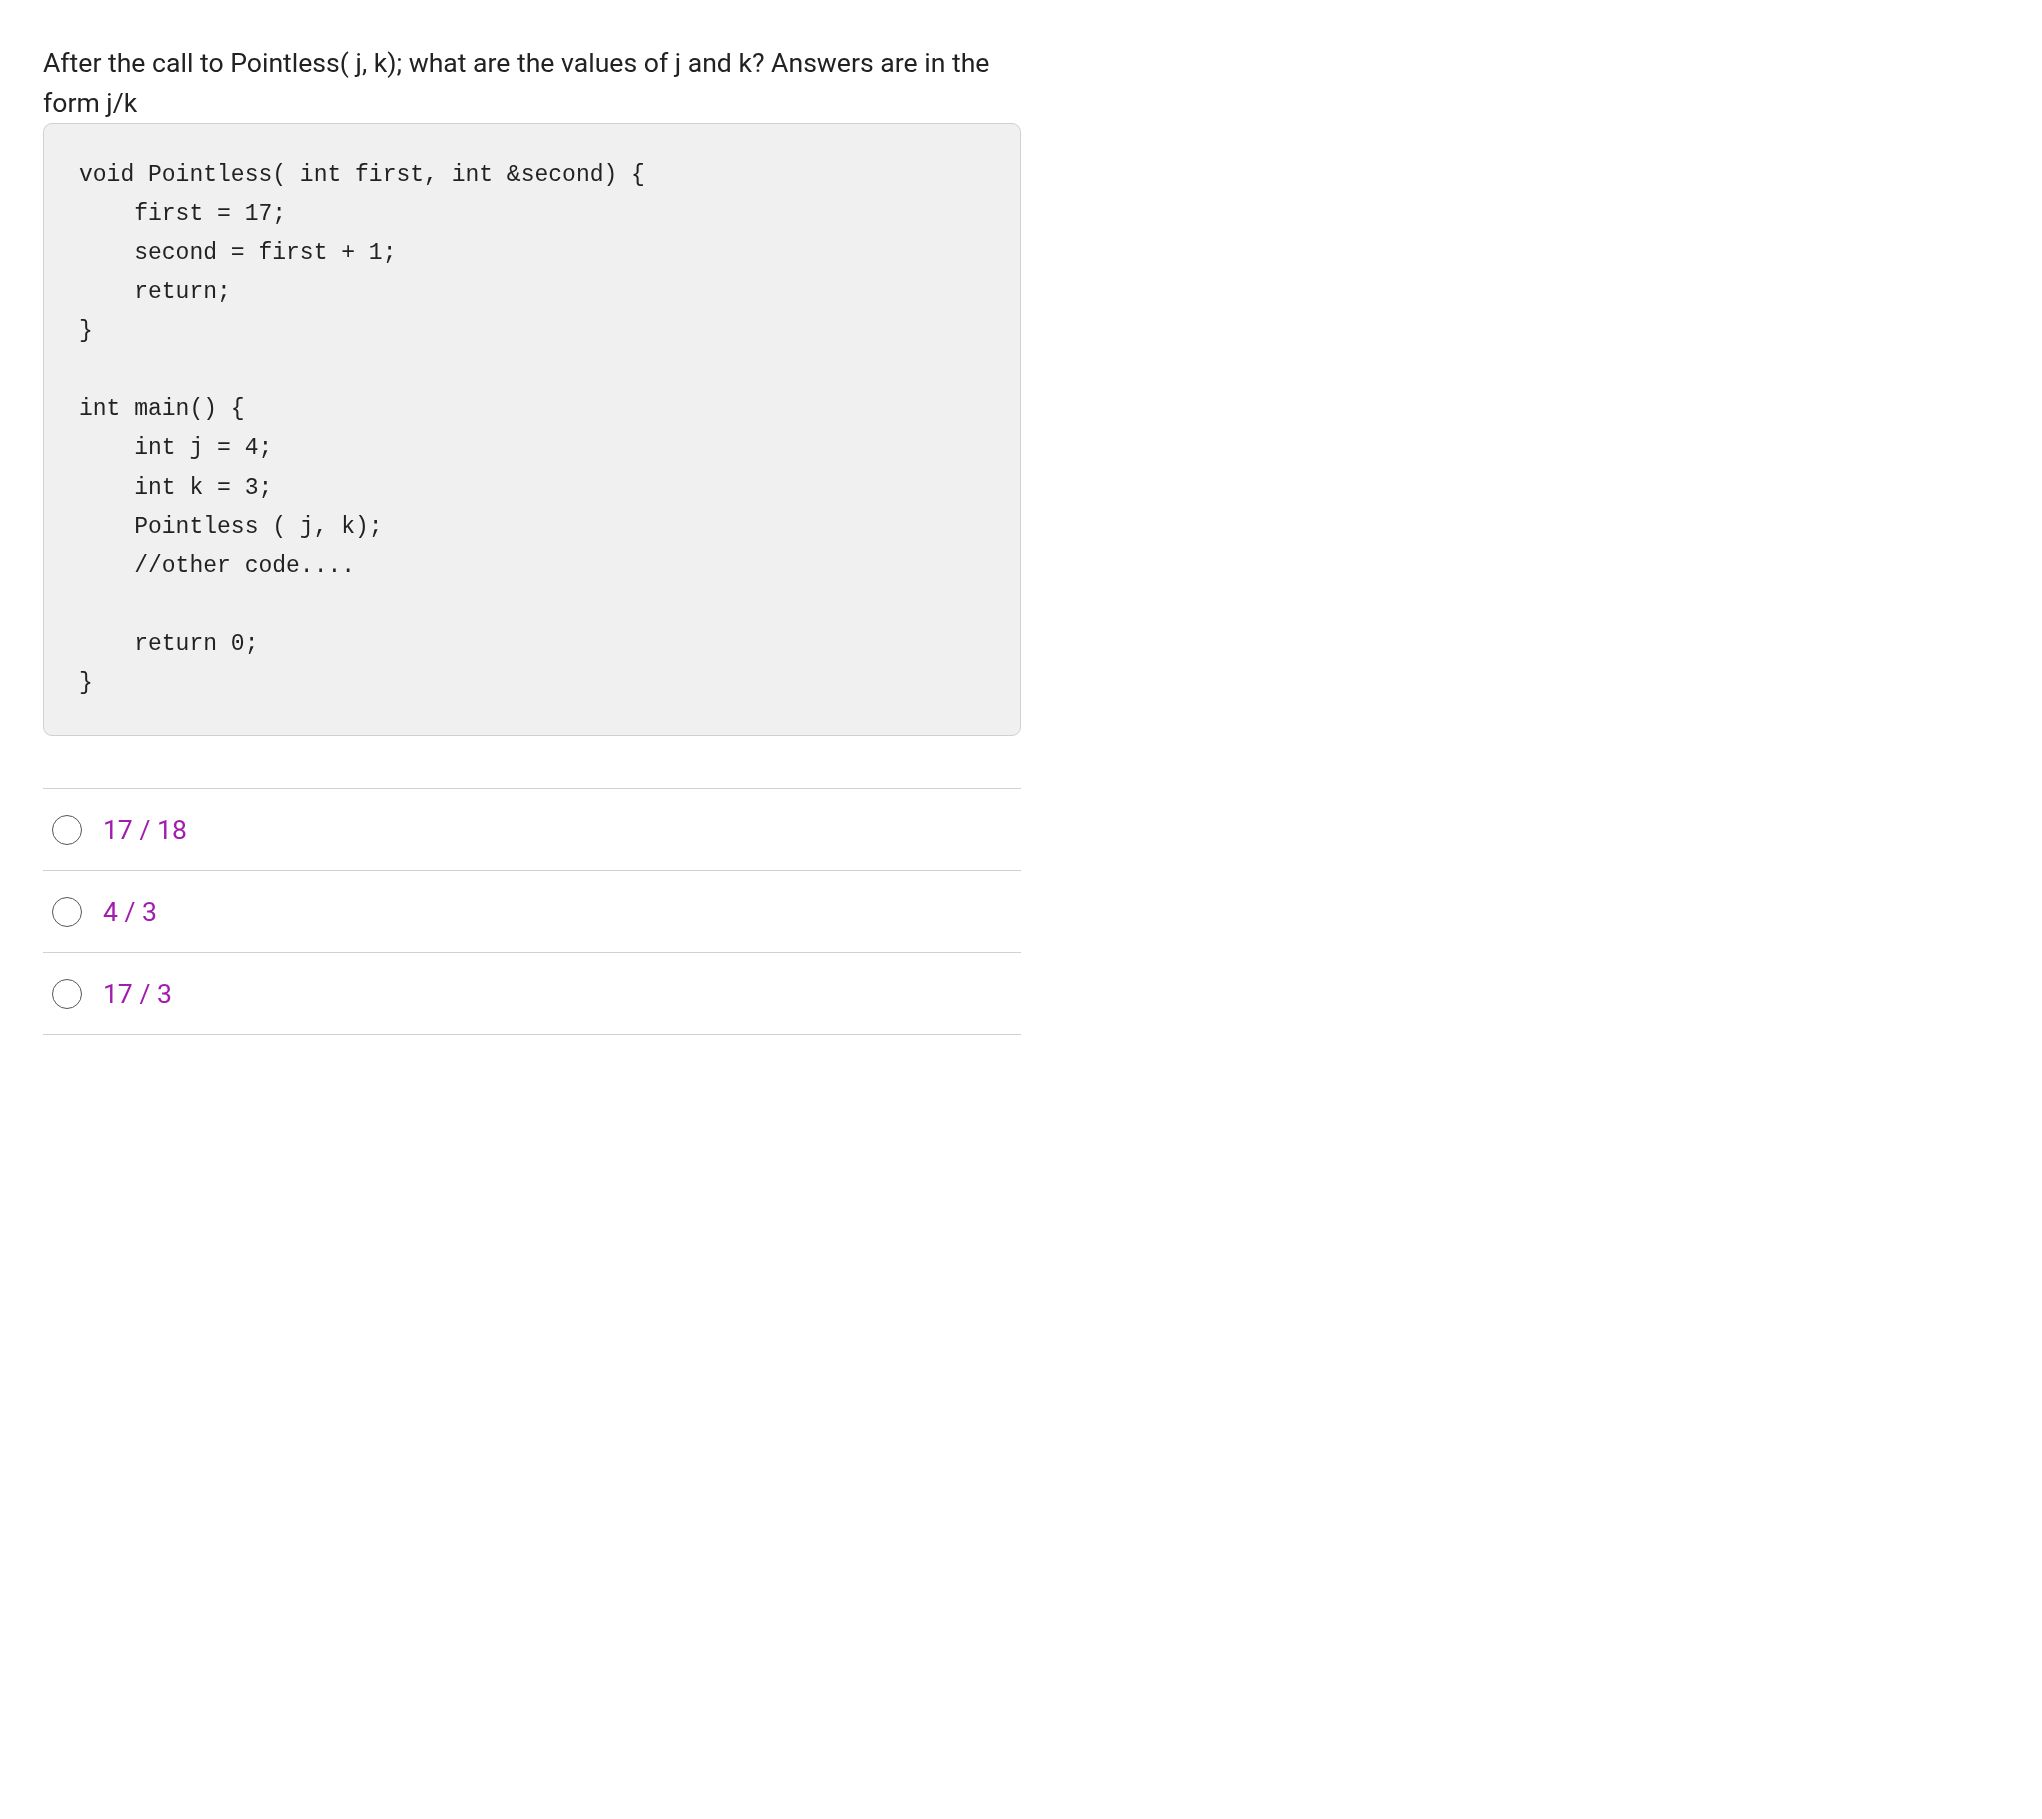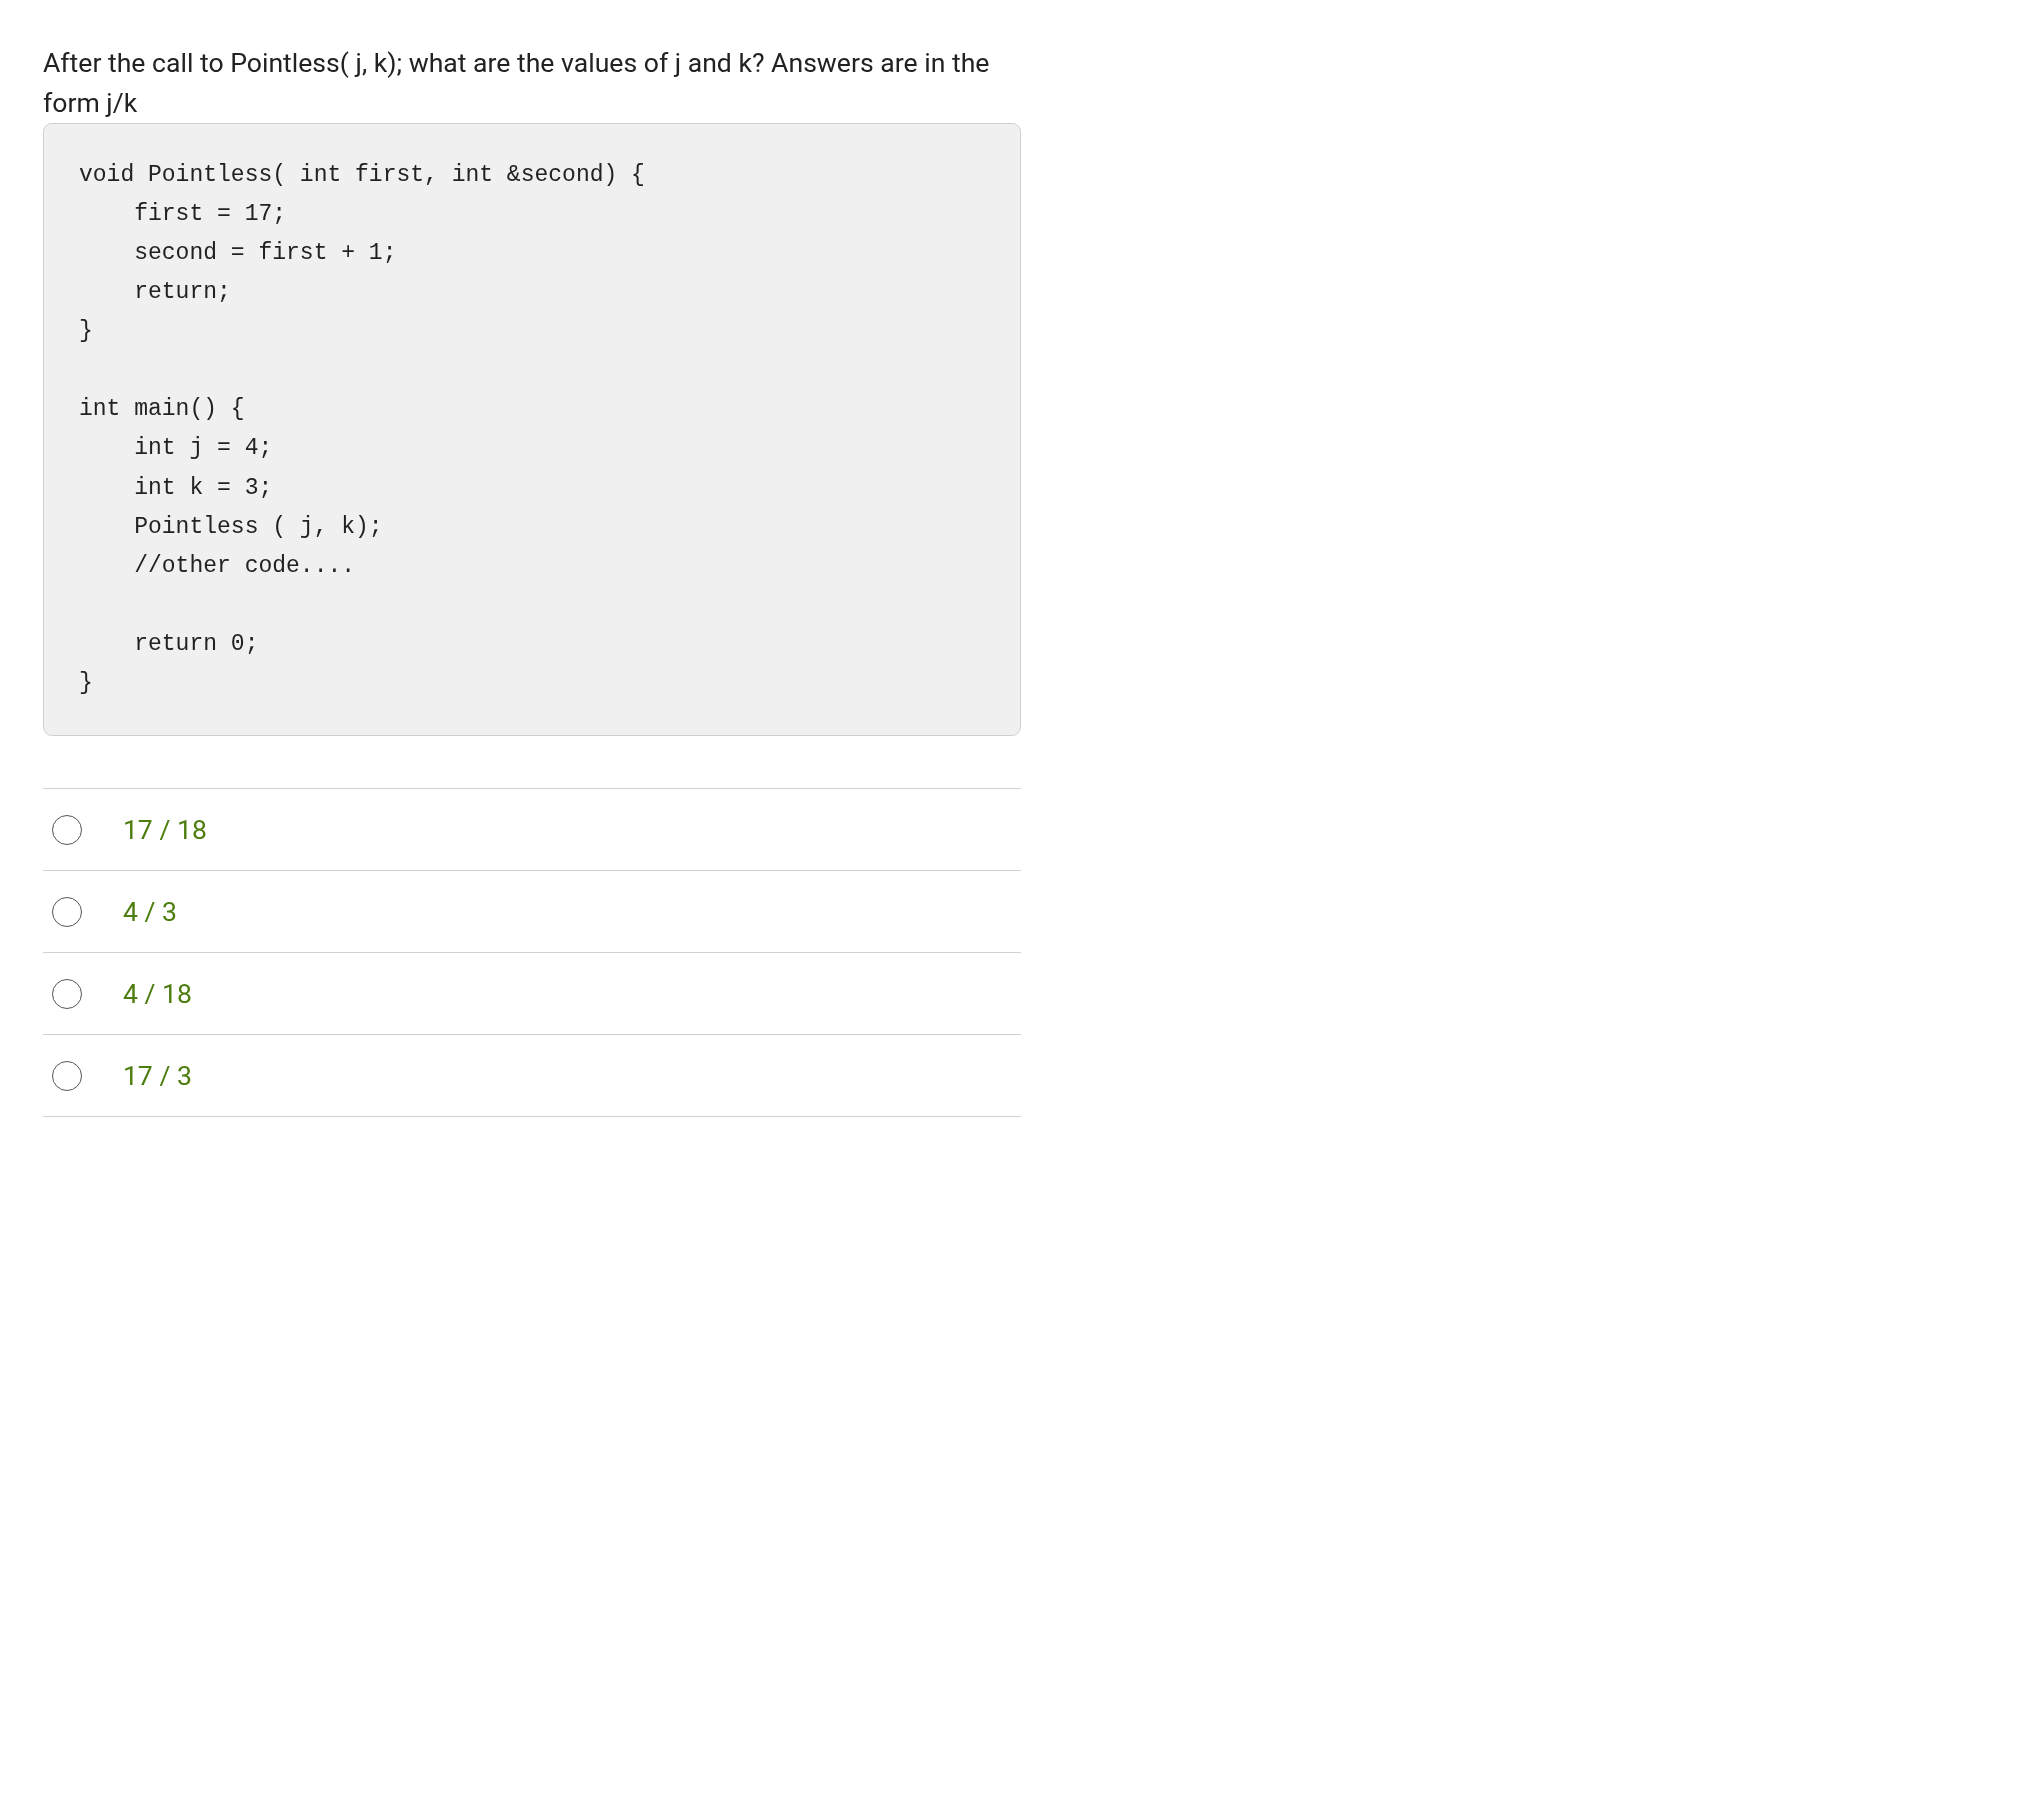--- a/index.html
+++ b/index.html
@@ -39,23 +39,22 @@
     .options-list {
       list-style: none;
     }
 
     .option-item {
       display: flex;
       align-items: center;
       padding: 25px 8.9px;
       border-top: 0.9px solid #d0d0d0;
       font-size: 26.6px;
-      color: #4d7c0f;
+      color: #a21caf;
       cursor: pointer;
-      gap: 20px;
     }
 
     .option-item:last-child {
       border-bottom: 0.9px solid #d0d0d0;
     }
 
     .radio-circle {
       width: 30px;
       height: 30px;
       border: 1.8px solid #555555;
@@ -93,20 +92,16 @@
   <li class="option-item">
     <div class="radio-circle"></div>
     <span class="option-label">17 / 18</span>
   </li>
   <li class="option-item">
     <div class="radio-circle"></div>
     <span class="option-label">4 / 3</span>
   </li>
   <li class="option-item">
     <div class="radio-circle"></div>
-    <span class="option-label">4 / 18</span>
-  </li>
-  <li class="option-item">
-    <div class="radio-circle"></div>
     <span class="option-label">17 / 3</span>
   </li>
 </ul>
 
 
 </body></html>

